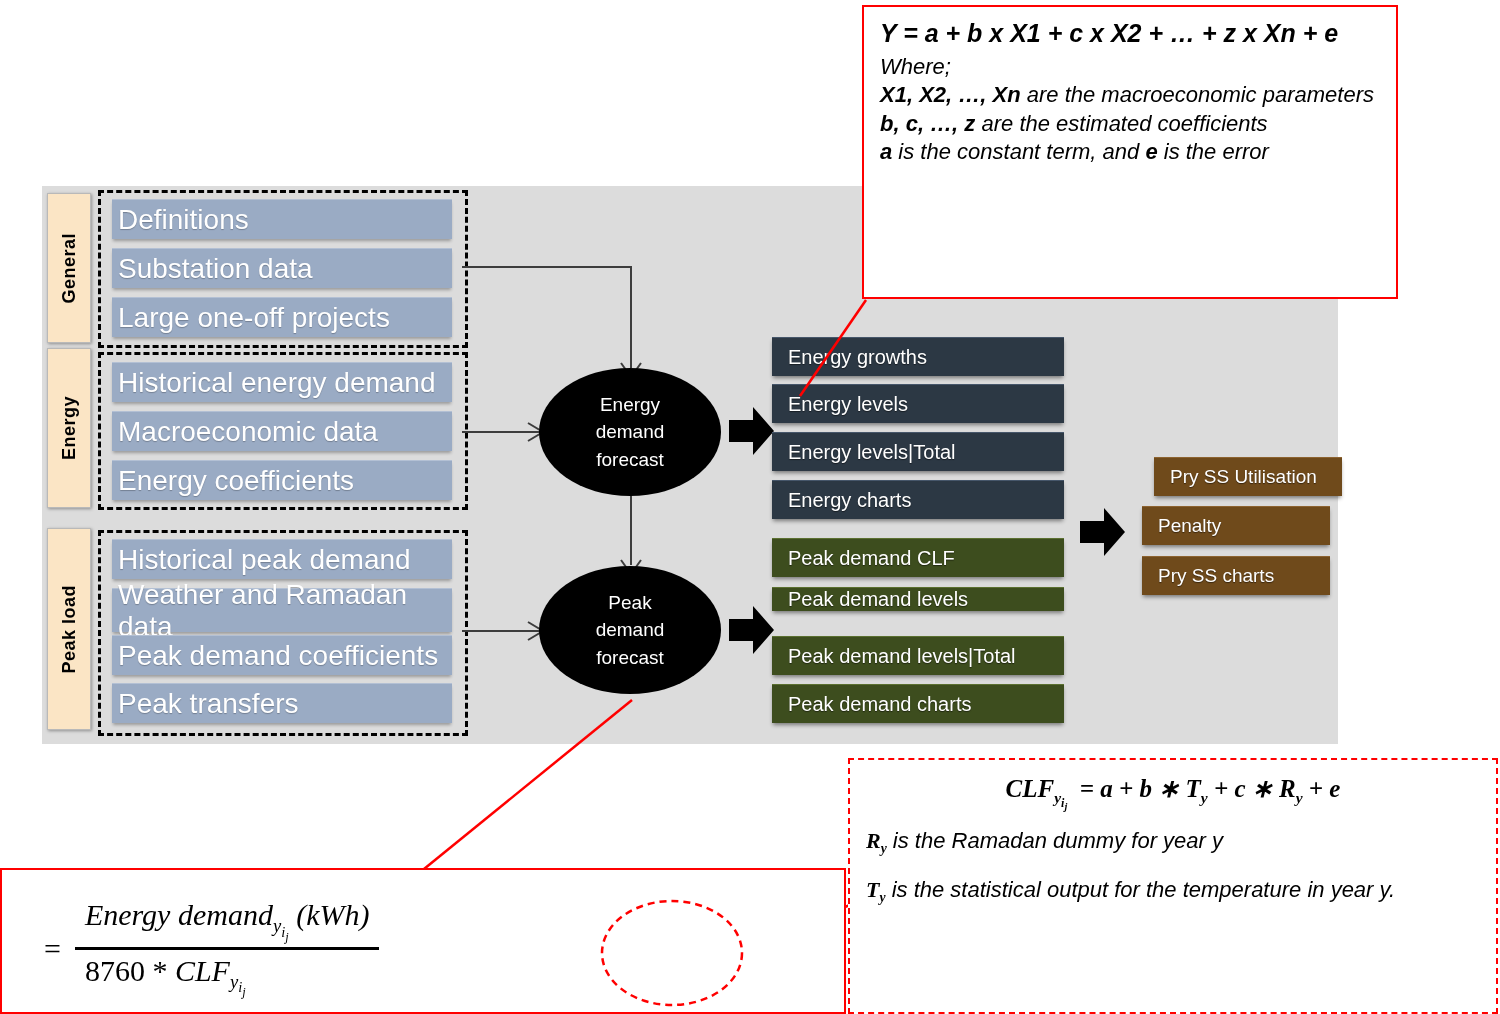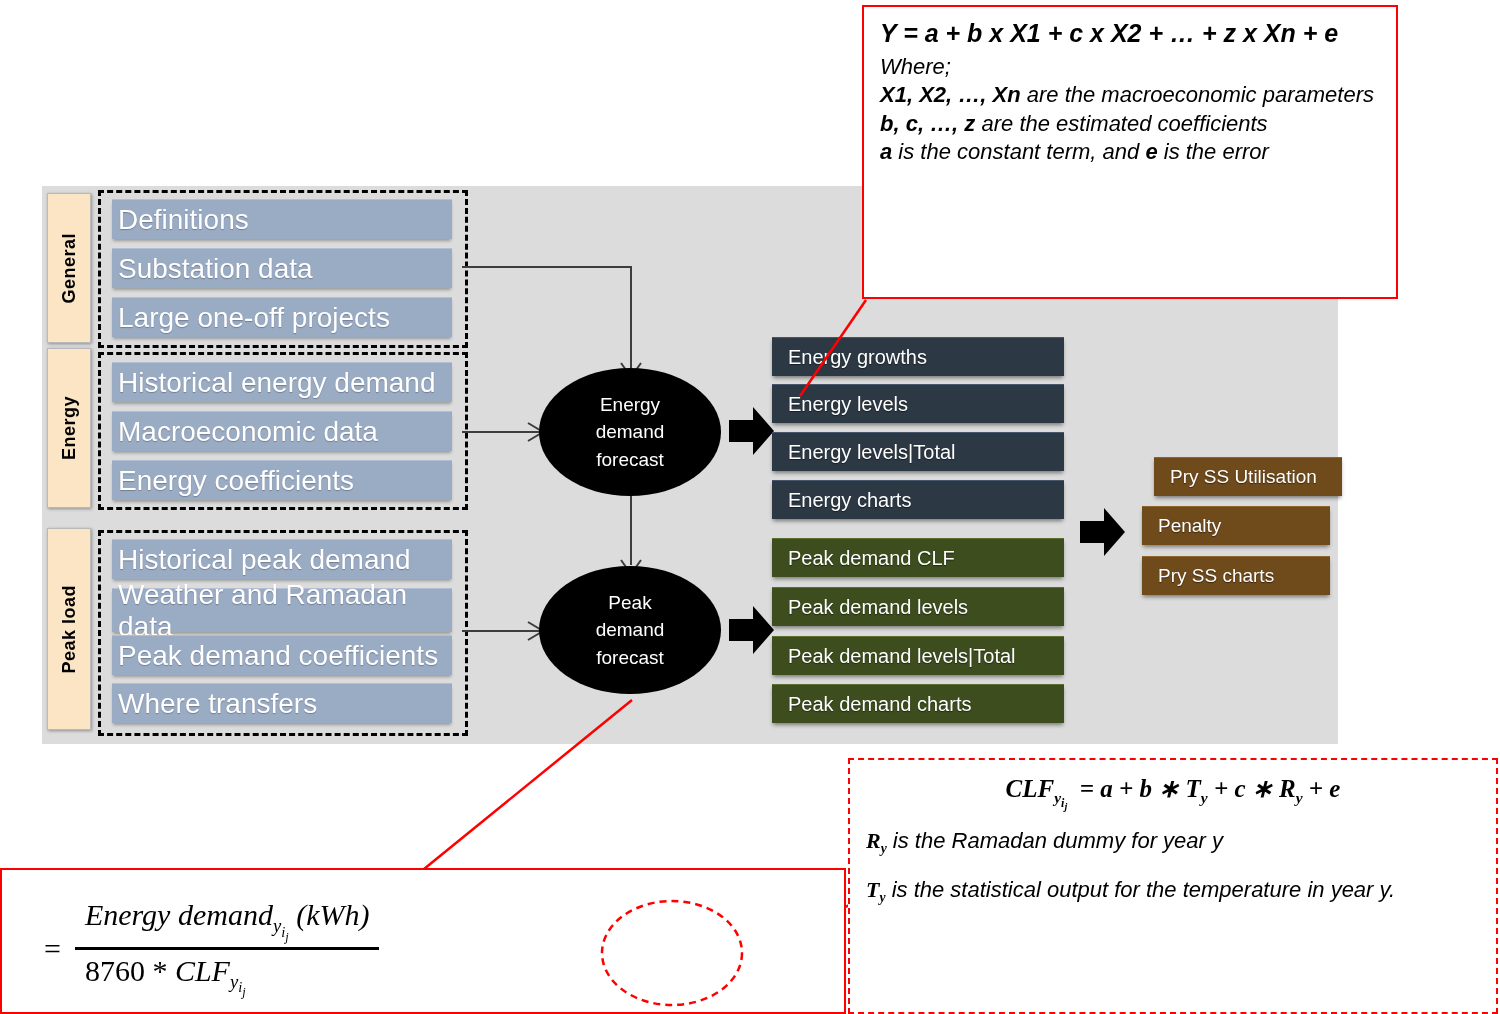--- a/index.html
+++ b/index.html
@@ -125,21 +125,21 @@
 <div class="inbox" style="left:112px;top:539px;width:340px;height:40px;">
   <span>Historical  peak demand</span>
 </div>
 <div class="inbox" style="left:112px;top:588px;width:340px;height:44px;">
   <span>Weather and Ramadan data</span>
 </div>
 <div class="inbox" style="left:112px;top:635px;width:340px;height:40px;">
   <span>Peak demand coefficients</span>
 </div>
 <div class="inbox" style="left:112px;top:683px;width:340px;height:40px;">
-  <span>Where transfers</span>
+  <span>Peak transfers</span>
 </div>
 
 <div class="ln lnh" style="left:462px;top:266px;width:170px;"></div>
 <div class="ln lnv" style="left:630px;top:266px;height:102px;"></div>
 <svg style="position:absolute;left:620px;top:362px;width:22px;height:18px;">
   <path d="M1,1 L11,15 L21,1" fill="none" stroke="#3d3d3d" stroke-width="2"></path>
 </svg>
 
 <div class="ln lnh" style="left:462px;top:431px;width:78px;"></div>
 <svg style="position:absolute;left:527px;top:422px;width:20px;height:20px;">
@@ -186,21 +186,21 @@
 <div class="outbox navy" style="left:772px;top:432px;width:292px;height:39px;">
   <span>Energy levels|Total</span>
 </div>
 <div class="outbox navy" style="left:772px;top:480px;width:292px;height:39px;">
   <span>Energy charts</span>
 </div>
 
 <div class="outbox green" style="left:772px;top:538px;width:292px;height:39px;">
   <span>Peak demand CLF</span>
 </div>
-<div class="outbox green" style="left:772px;top:587px;width:292px;height:39px;">
+<div class="outbox green" style="left:772px;top:587px;width:292px;height:24px;">
   <span>Peak demand levels</span>
 </div>
 <div class="outbox green" style="left:772px;top:636px;width:292px;height:39px;">
   <span>Peak demand levels|Total</span>
 </div>
 <div class="outbox green" style="left:772px;top:684px;width:292px;height:39px;">
   <span>Peak demand charts</span>
 </div>
 
 <div class="outbox brown" style="left:1142px;top:457px;width:188px;height:39px;margin-left:12px;">

